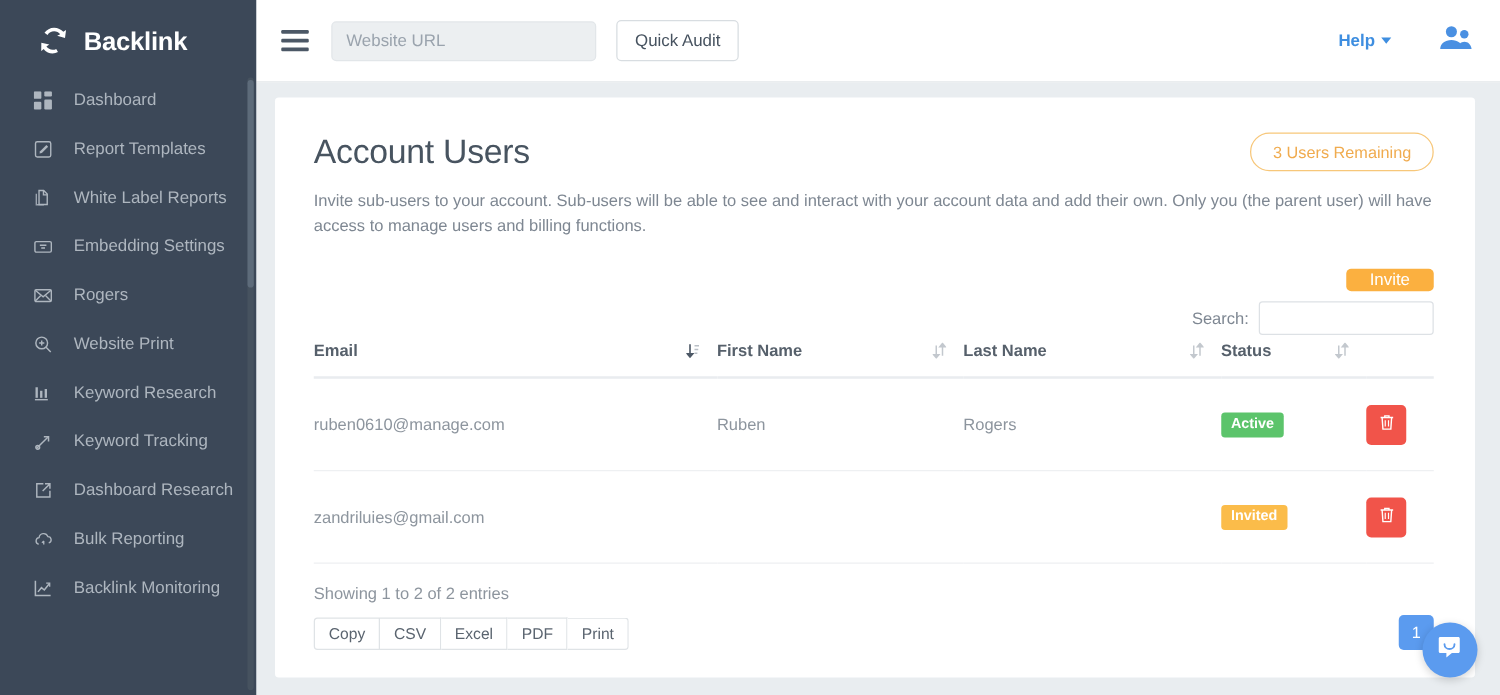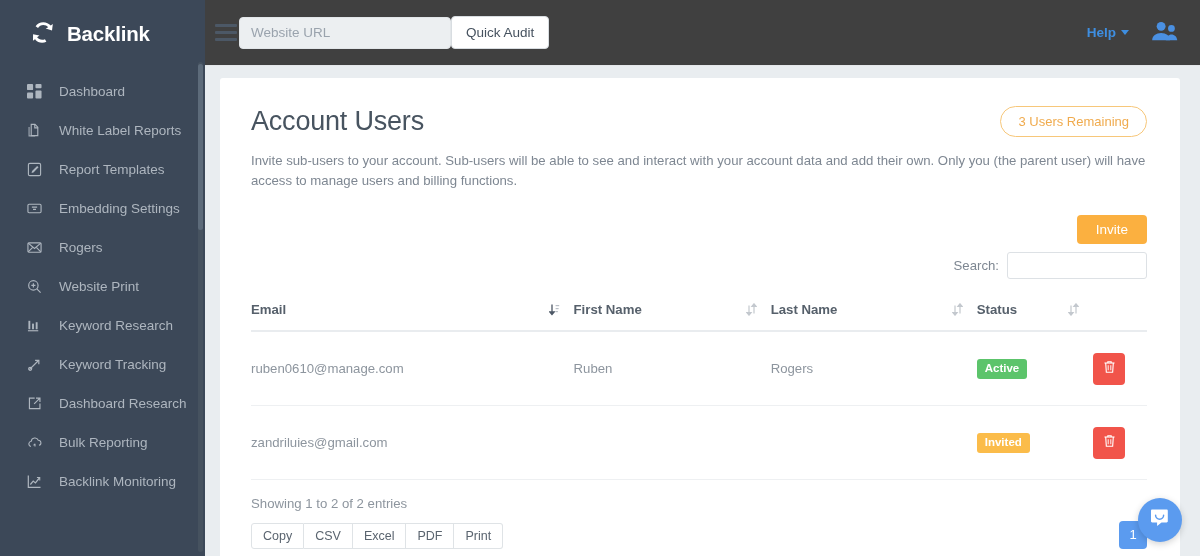--- a/index.html
+++ b/index.html
@@ -38,21 +38,20 @@
   .brand-text {
     color: #ffffff;
     font-size: 20.5px;
     font-weight: bold;
     letter-spacing: -0.2px;
     white-space: nowrap;
   }
   .nav { padding-top: 6px; }
   .nav-item {
     display: flex;
-    align-items: center;
     gap: 16px;
     padding: 0 0 0 26px;
     height: 39px;
     color: #aeb6bf;
     font-size: 13.5px;
     cursor: pointer;
     user-select: none;
   }
   .nav-icon {
     width: 17px; height: 17px;
@@ -84,25 +83,26 @@
     flex-direction: column;
     height: 556px;
     min-width: 0;
     background: #e9edf0;
   }
 
   
   .topbar {
     height: 66px;
     flex: 0 0 66px;
-    background: #404040;
+    background: #ffffff;
     border-bottom: 1px solid #e4e7ea;
     display: flex;
     align-items: center;
-    padding: 0 22px 0 8px;
+    padding: 0 22px 0 18px;
+    gap: 16px;
   }
   .hamburger {
     width: 26px; height: 26px;
     display: flex; flex-direction: column;
     justify-content: center; gap: 4px;
     cursor: pointer;
     padding: 0 2px;
   }
   .hamburger span {
     display: block; height: 3px; width: 22px;
@@ -196,21 +196,21 @@
   .invite-row {
     margin-top: 23px;
     display: flex;
     justify-content: flex-end;
   }
   .invite-btn {
     background: #fbb040;
     color: #ffffff;
     border: none;
     border-radius: 4px;
-    height: 29px;
+    height: 18px;
     padding: 0 19px;
     font-size: 13.5px;
     cursor: pointer;
     font-family: "Liberation Sans", sans-serif;
   }
   .search-row {
     margin-top: 8px;
     display: flex;
     justify-content: flex-end;
     align-items: center;
@@ -222,21 +222,21 @@
     border: 1px solid #dde1e5;
     border-radius: 3px;
     padding: 0 8px;
     font-size: 13px;
     outline: none;
     font-family: "Liberation Sans", sans-serif;
     color: #46525f;
   }
 
   
-  table.users { width: 100%; border-collapse: collapse; margin-top: 23px; }
+  table.users { width: 100%; border-collapse: collapse; margin-top: 5px; }
   table.users thead th {
     text-align: left;
     font-size: 13.2px;
     color: #56606b;
     font-weight: bold;
     padding: 0 0 13px 0;
     border-bottom: 2px solid #e9ecef;
     cursor: pointer;
     white-space: nowrap;
     position: relative;
@@ -356,36 +356,36 @@
             <rect x="0" y="9" width="6.5" height="6.5" rx="1"></rect>
               <rect x="9" y="7" width="6.5" height="8.5" rx="1"></rect>
           </svg>
         </span>
         <span class="nav-label">Dashboard</span>
       </div>
 
       <div class="nav-item">
         <span class="nav-icon">
           <svg width="15" height="15" viewBox="0 0 16 16" fill="none" stroke="currentColor" stroke-width="1.2">
+            <rect x="1.5" y="1.5" width="13" height="13" rx="1.5"></rect>
+            <path d="M10.8 4.2L5.4 9.6l-.5 2 2-.5 5.4-5.4z" fill="currentColor" stroke="none"></path>
+          </svg>
+        </span>
+        <span class="nav-label">Report Templates</span>
+      </div>
+
+      <div class="nav-item">
+        <span class="nav-icon">
+          <svg width="15" height="15" viewBox="0 0 16 16" fill="none" stroke="currentColor" stroke-width="1.2">
             <path d="M4.5 1.5h4l3 3v9h-7z"></path>
               <path d="M11.8 5.2H8.3V1.8"></path>
             <path d="M2.2 4.2v9.5h6.5" stroke-dasharray="0" opacity=".85"></path>
           </svg>
         </span>
         <span class="nav-label">White Label Reports</span>
-      </div>
-
-      <div class="nav-item">
-        <span class="nav-icon">
-          <svg width="15" height="15" viewBox="0 0 16 16" fill="none" stroke="currentColor" stroke-width="1.2">
-            <rect x="1.5" y="1.5" width="13" height="13" rx="1.5"></rect>
-            <path d="M10.8 4.2L5.4 9.6l-.5 2 2-.5 5.4-5.4z" fill="currentColor" stroke="none"></path>
-          </svg>
-        </span>
-        <span class="nav-label">Report Templates</span>
       </div>
 
       <div class="nav-item">
         <span class="nav-icon">
           <svg width="15" height="15" viewBox="0 0 16 16" fill="none" stroke="currentColor" stroke-width="1.2">
             <rect x="1" y="3.5" width="14" height="9" rx="1.2"></rect>
             <path d="M5.2 6.6h5.6M6.4 9h3.2" stroke-width="1.3"></path>
           </svg>
         </span>
         <span class="nav-label">Embedding Settings</span>

